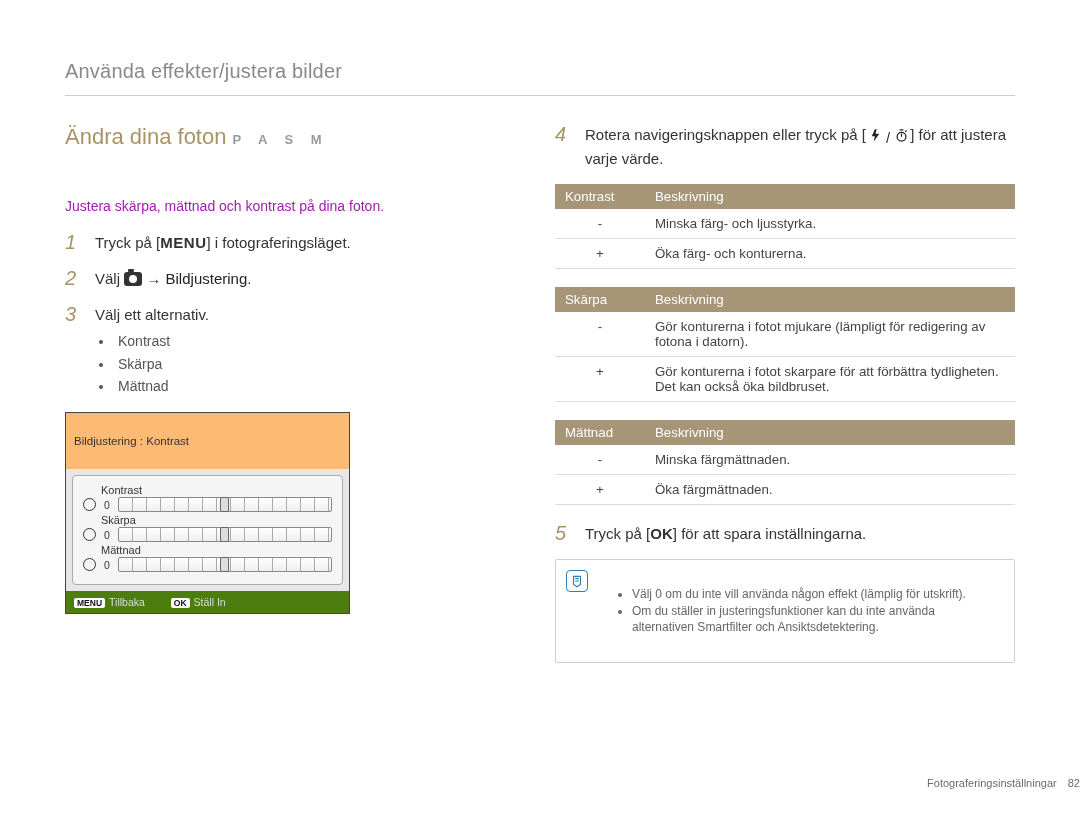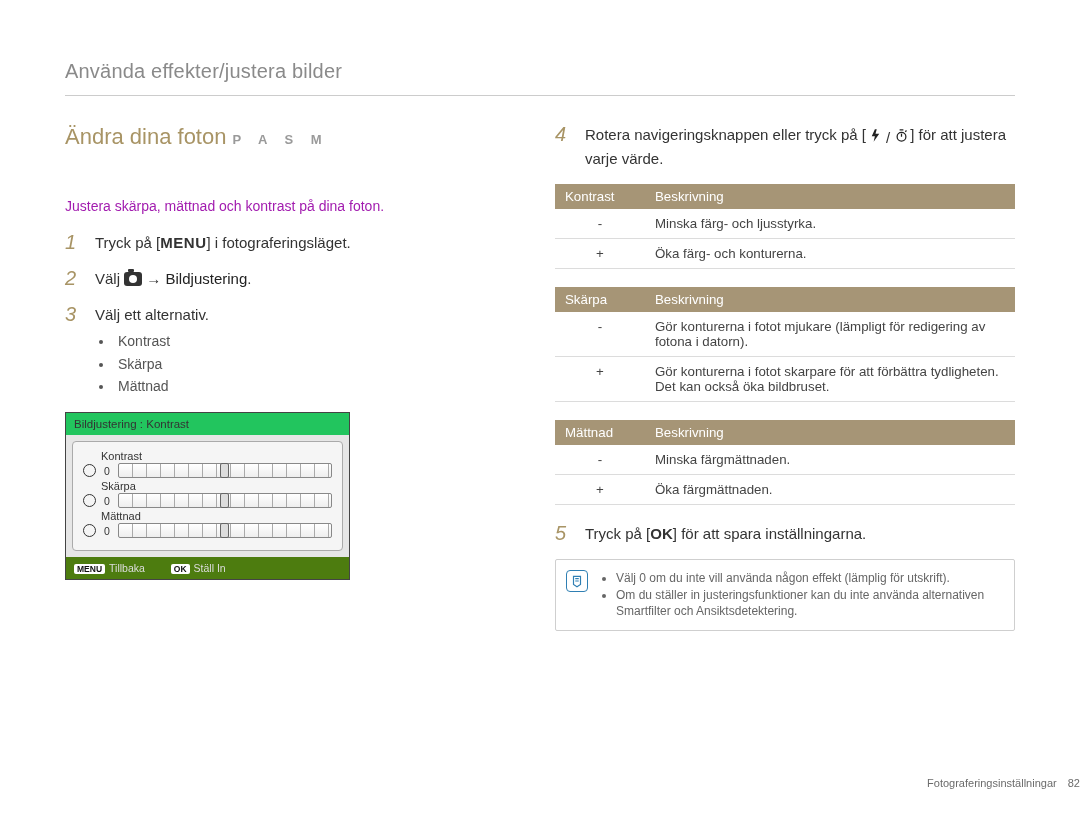--- a/index.html
+++ b/index.html
@@ -115,23 +115,23 @@
   .sub-bullets li { margin: 2px 0; }
 
   
   .device {
     margin-top: 12px;
     width: 285px;
     border: 1px solid #444;
     background: #e6e6e6;
   }
   .device-hdr {
-    background: #22c55e;
+    background: #fdba74;
     font-size: 11.5px;
-    padding: 5px 8px;
+    padding: 22px 8px;
     color: #333;
   }
   .device-body {
     background: #f5f5f5;
     margin: 6px;
     border: 1px solid #aaa;
     border-radius: 4px;
     padding: 8px 10px 10px 10px;
   }
   .drow {
@@ -260,21 +260,21 @@
     left: 10px; top: 10px;
     width: 22px; height: 22px;
     border: 1.5px solid #2f7fb3;
     border-radius: 4px;
     display: flex;
     align-items: center; justify-content: center;
   }
   .note-icon svg { width: 14px; height: 14px; }
   .note ul {
     list-style: disc;
-    margin: 0;
+    margin: 16px;
     padding-left: 14px;
   }
 
   .footer {
     position: absolute;
     bottom: 26px;
     left: 0; right: 0;
     text-align: right;
     font-size: 11px;
     color: #6b6b6b;

